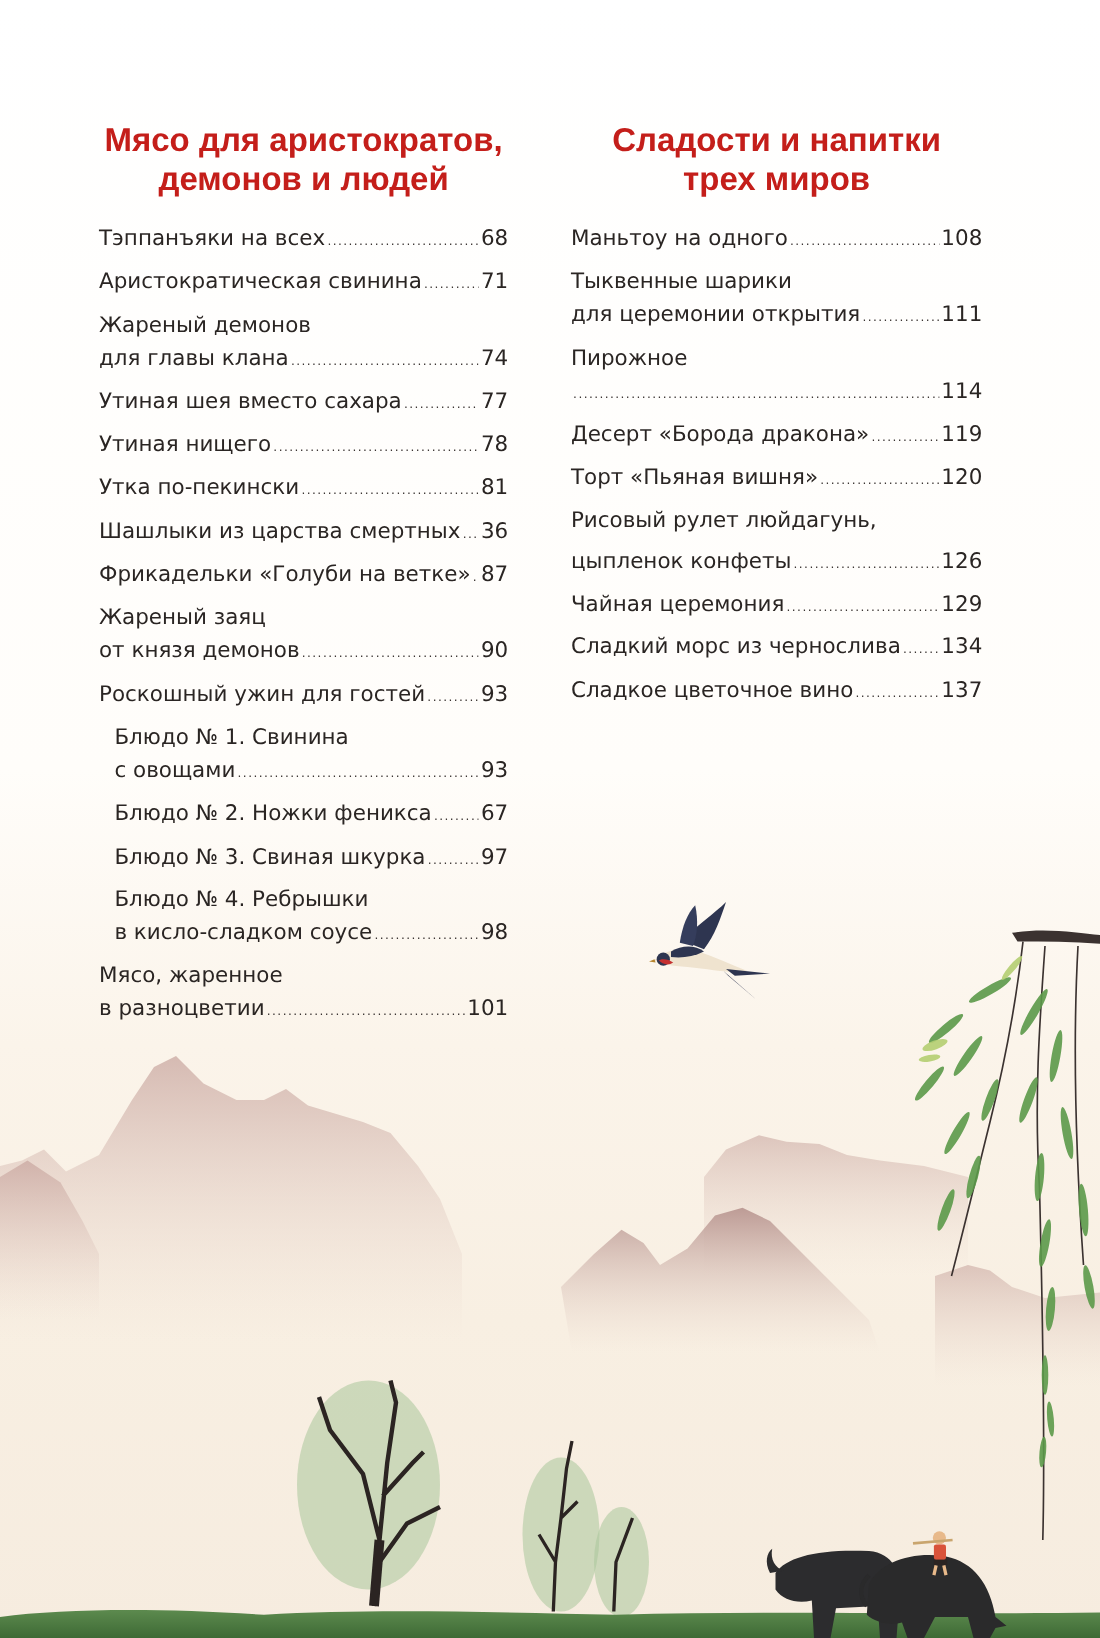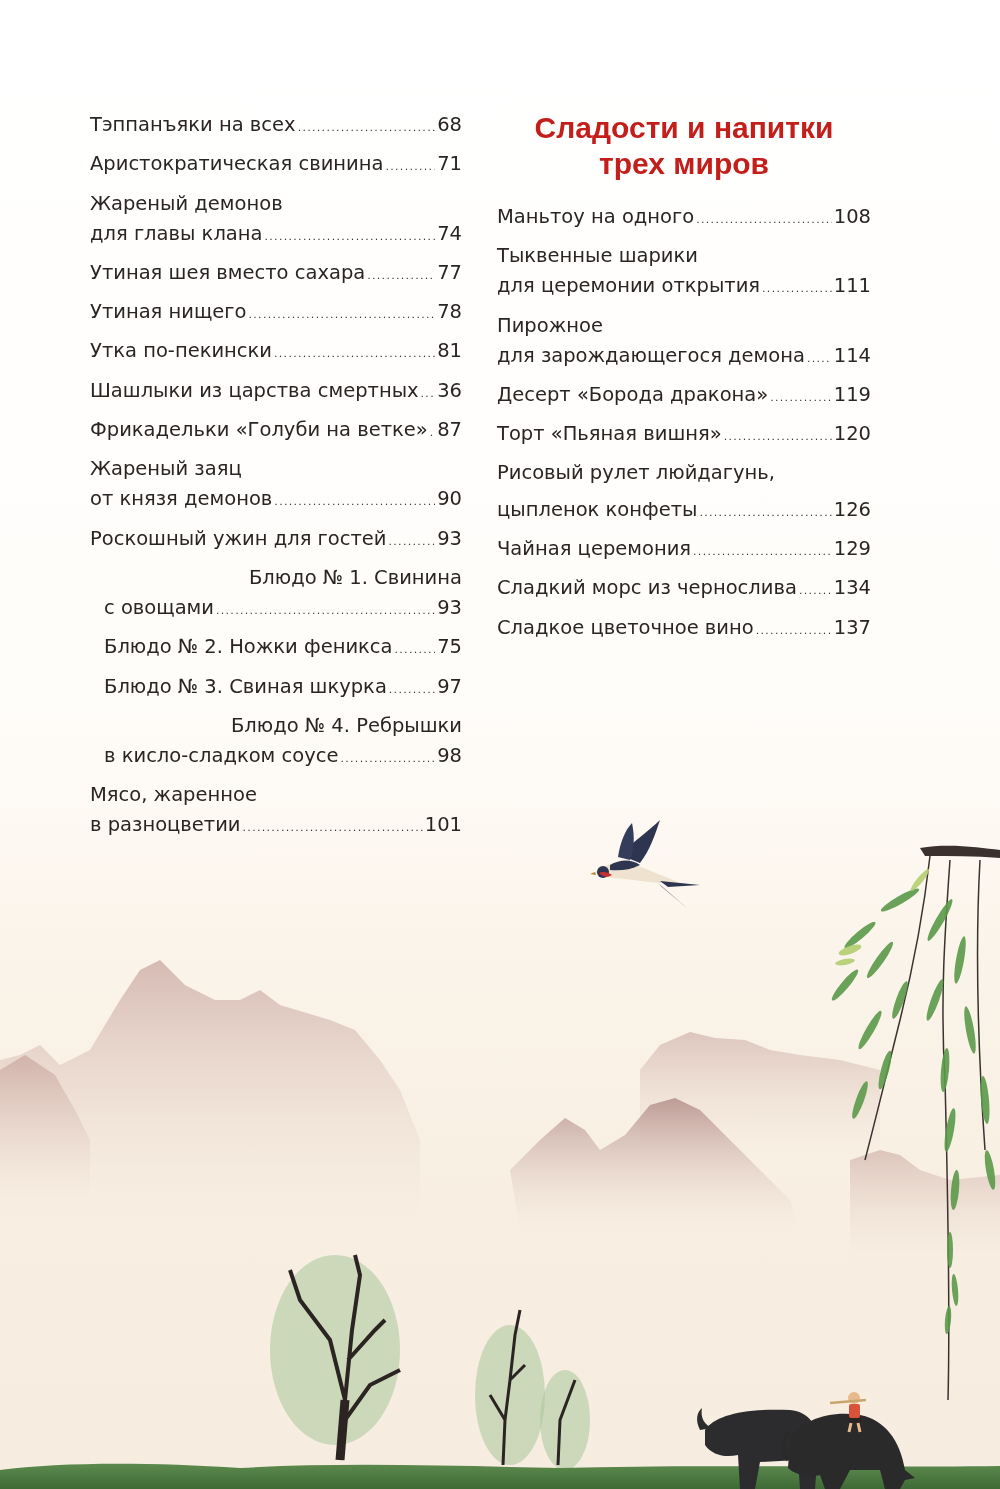--- a/index.html
+++ b/index.html
@@ -4,34 +4,34 @@
 <style>
   html, body { margin: 0; padding: 0; }
   body {
     width: 1000px; height: 1489px; position: relative; overflow: hidden;
     background: linear-gradient(to bottom, #ffffff 0px, #fffdfa 700px, #fbf4ea 950px, #f8efe2 1200px, #f6ecdf 1489px);
     font-family: "DejaVu Sans", "Liberation Sans", sans-serif;
     color: #2a2523;
   }
   .col { position: absolute; top: 110px; }
   .col-left { left: 90px; width: 372px; }
-  .col-right { left: 497px; width: 374px; }
+  .col-right { left: 519px; width: 374px; }
   .heading {
     font-family: "Liberation Sans", sans-serif;
     font-weight: bold; color: #c41e1a;
     font-size: 30px; line-height: 36px; text-align: center;
     margin: 0; height: 92px; letter-spacing: 0px;
   }
   .col-right .heading { padding-left: 0; }
   .toc { list-style: none; margin: 0; padding: 0; }
   .entry {
     font-size: 19.5px; line-height: 30px; margin-bottom: 6.3px;
     color: #2a2523;
   }
-  .entry.sub { padding-left: 14px; text-align: right; }
+  .entry.sub { padding-left: 14px; }
   .row { display: flex; align-items: baseline; white-space: nowrap; }
   .row .t { flex: 0 0 auto; }
   .row .dots {
     flex: 1 1 auto; overflow: hidden; margin: 0 2px;
     font-size: 11px; letter-spacing: 1.3px; color: #3a3432;
   }
   .row .dots::before {
     content: "........................................................................................................................";
   }
   .row .p { flex: 0 0 auto; }
@@ -133,20 +133,24 @@
   <g>
     <circle cx="854" cy="1398" r="6" fill="#e8b98a"></circle>
     <rect x="849" y="1404" width="11" height="14" rx="2" fill="#d9533a"></rect>
     <rect x="849" y="1418" width="12" height="5" fill="#2b2422"></rect>
     <path d="M851 1423 L849 1432 M858 1423 L860 1432" stroke="#e8b98a" stroke-width="3"></path>
     <path d="M830 1403 L866 1400" stroke="#c9a56e" stroke-width="2.5"></path>
   </g>
 </svg>
 
 <section class="col col-left">
+  <h2 class="heading">
+    <span>Мясо для аристократов,</span><br>
+    <span>демонов и людей</span>
+  </h2>
   <ul class="toc">
     <li class="entry">
         <div class="row">
           <span class="t">Тэппанъяки на всех</span>
           <span class="dots"></span>
           <span class="p">68</span>
         </div>
       </li>
     <li class="entry">
         <div class="row">
@@ -218,21 +222,21 @@
         <div class="row">
           <span class="t">с овощами</span>
           <span class="dots"></span>
           <span class="p">93</span>
         </div>
       </li>
     <li class="entry sub">
         <div class="row">
           <span class="t">Блюдо № 2. Ножки феникса</span>
           <span class="dots"></span>
-          <span class="p">75</span>
+          <span class="p">67</span>
         </div>
       </li>
     <li class="entry sub">
         <div class="row">
           <span class="t">Блюдо № 3. Свиная шкурка</span>
           <span class="dots"></span>
           <span class="p">97</span>
         </div>
       </li>
     <li class="entry sub">
@@ -271,21 +275,20 @@
         <span class="line1">Тыквенные шарики</span>
         <div class="row">
           <span class="t">для церемонии открытия</span>
           <span class="dots"></span>
           <span class="p">111</span>
         </div>
       </li>
     <li class="entry">
         <span class="line1">Пирожное</span>
         <div class="row">
-          <span class="t">для зарождающегося демона</span>
           <span class="dots"></span>
           <span class="p">114</span>
         </div>
       </li>
     <li class="entry">
         <div class="row">
           <span class="t">Десерт «Борода дракона»</span>
           <span class="dots"></span>
           <span class="p">119</span>
         </div>

